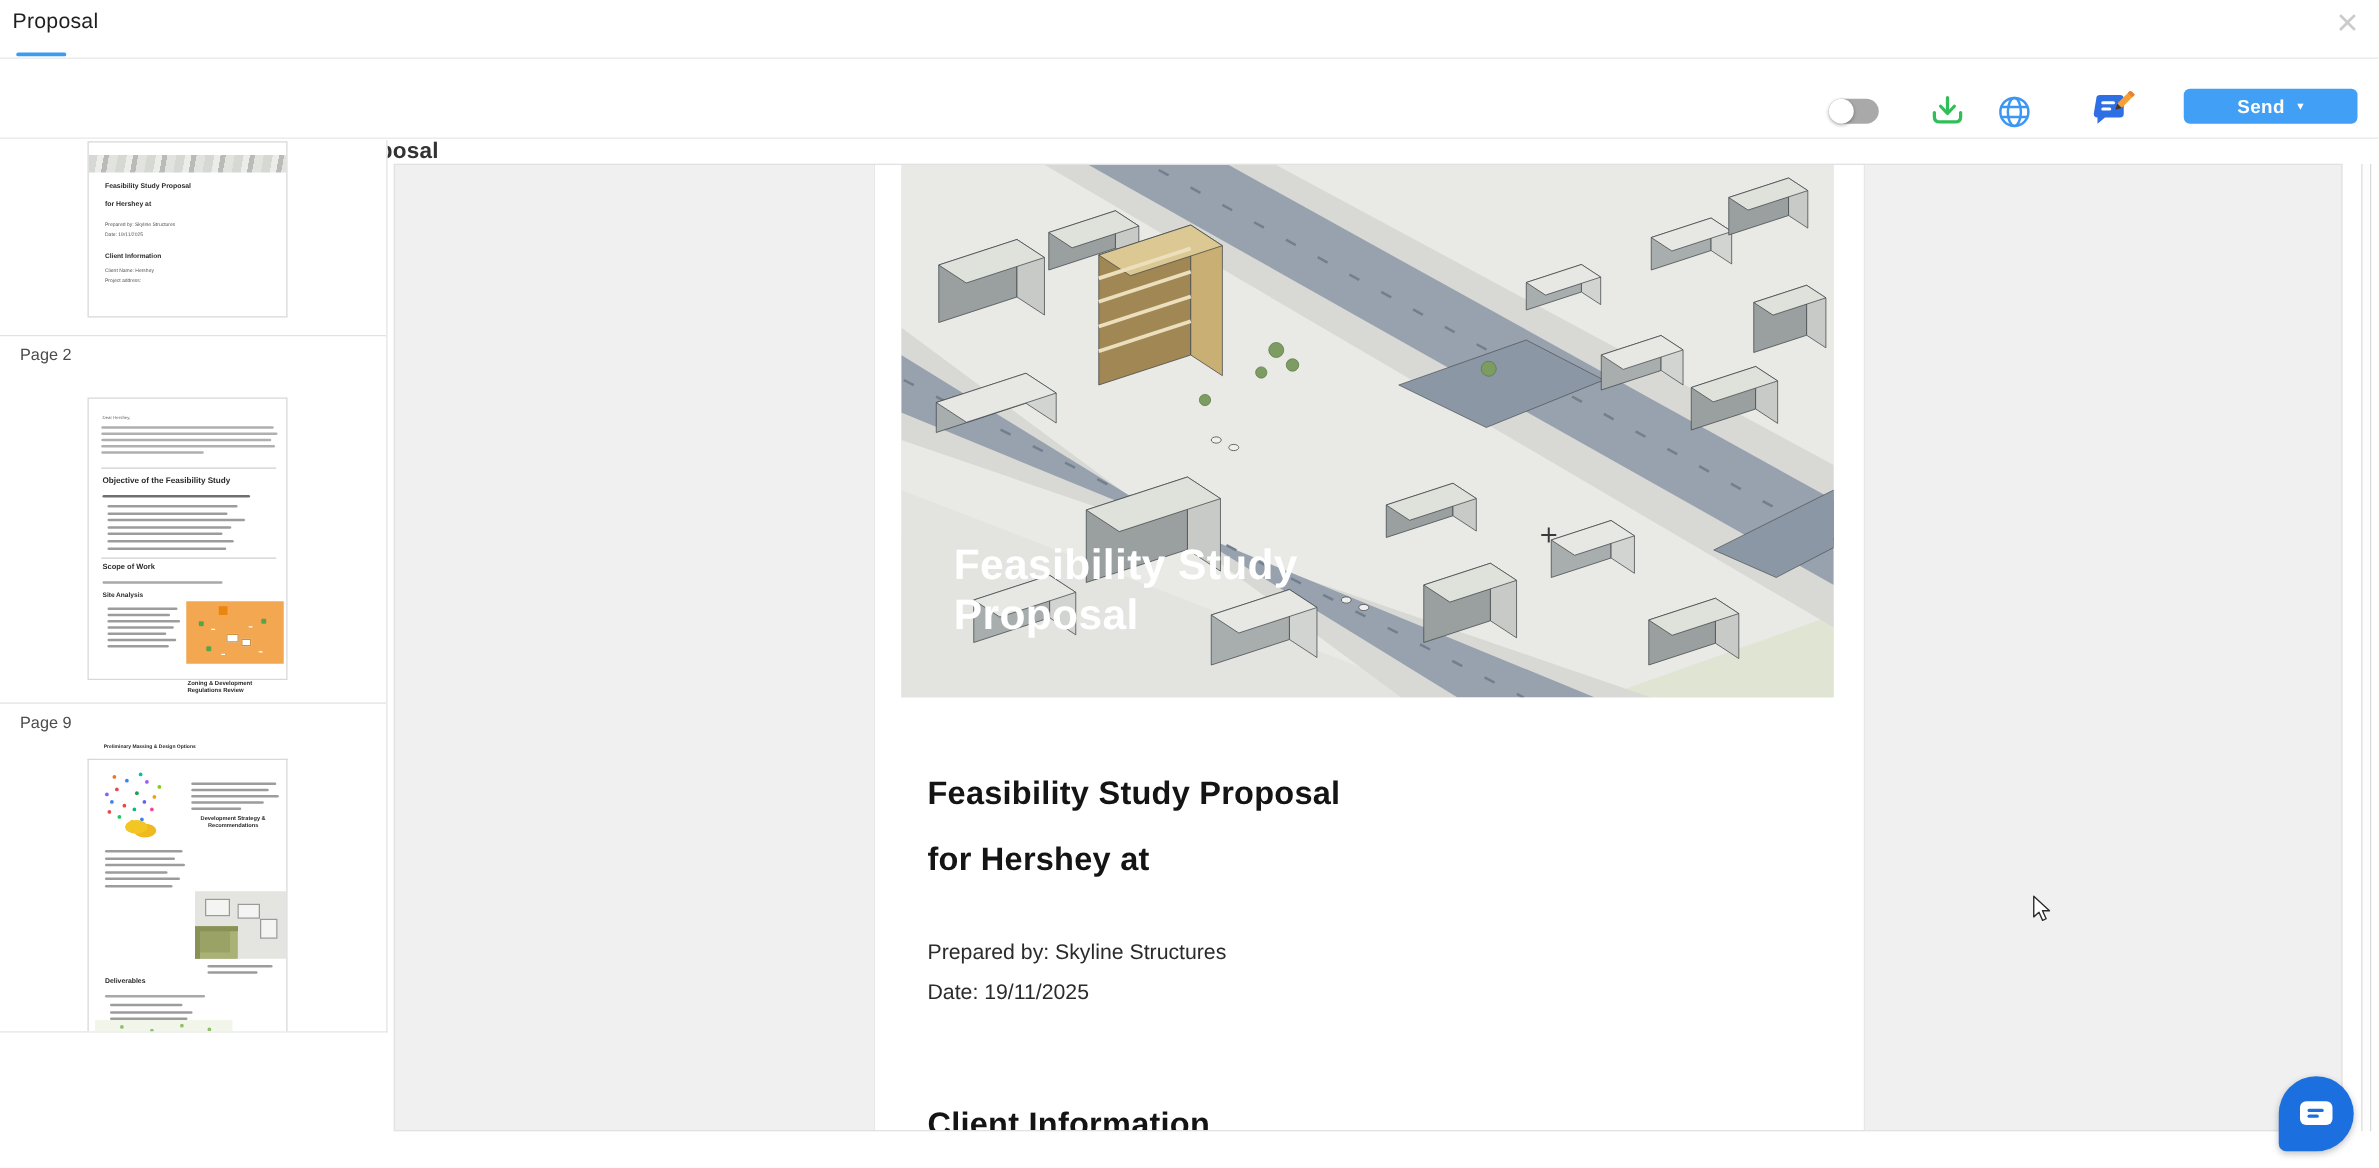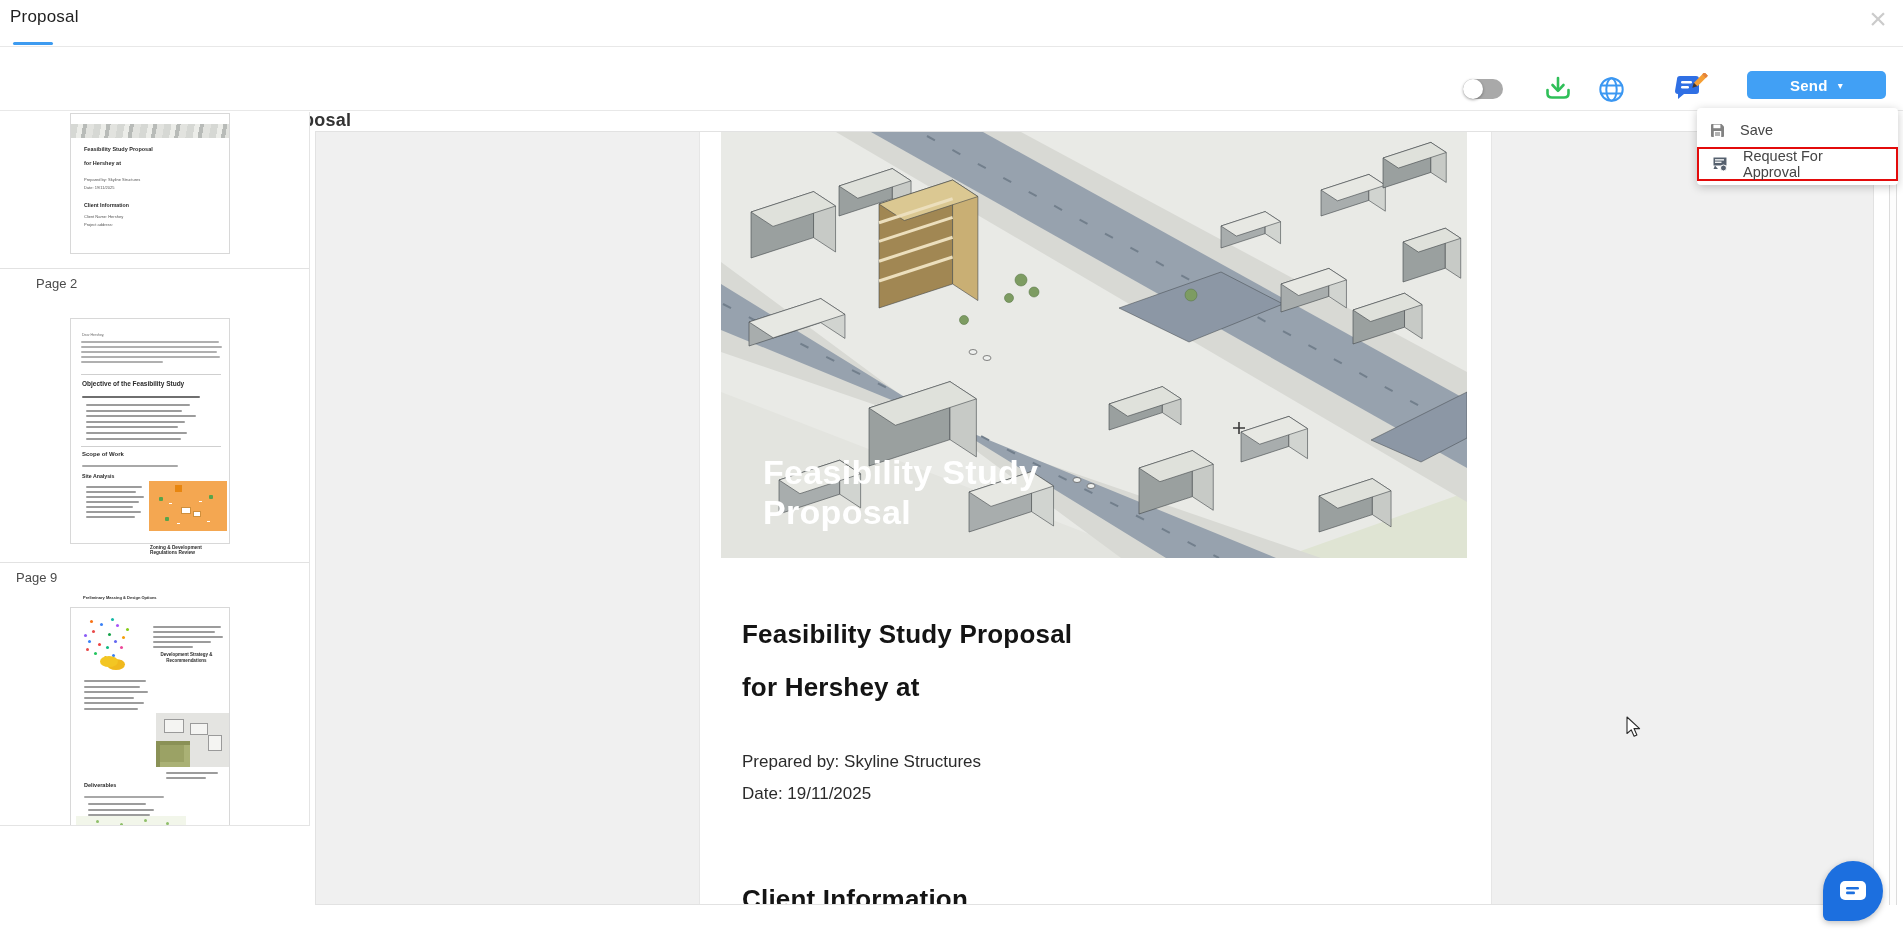--- a/index.html
+++ b/index.html
@@ -70,21 +70,21 @@
   .doc-page { position:absolute; left:383px; top:0; width:793px; height:774px; background:#fff;
     border-left:1px solid #e6e6e6; border-right:1px solid #e6e6e6; }
   .hero { position:absolute; left:21px; top:0; width:746px; height:426px; overflow:hidden; background:#e9eae6; }
   .logo { position:absolute; left:40px; top:15px; width:200px; height:66px; background:#fff; display:flex;
     flex-direction:column; align-items:center; justify-content:center; gap:1px; }
   .logo-row { font-size:31px; font-weight:800; line-height:30px; letter-spacing:0; }
   .logo-into { color:#1563d2; }
   .logo-aec { background:linear-gradient(90deg,#1fb6a7 0 34%,#1563d2 34% 67%,#1fb6a7 67% 100%);
     -webkit-background-clip:text; background-clip:text; color:transparent; }
   .logo-tag { font-size:10px; font-weight:700; letter-spacing:2.2px; color:#1563d2; }
-  .hero-title { position:absolute; left:42px; top:300px; font-size:34px; line-height:40px; font-weight:800; color:#fff; letter-spacing:.3px;margin-top:20px; }
+  .hero-title { position:absolute; left:42px; top:300px; font-size:34px; line-height:40px; font-weight:800; color:#fff; letter-spacing:.3px; }
   .doc-h1 { position:absolute; left:42px; font-size:26px; font-weight:700; color:#141414; letter-spacing:.2px; }
   .doc-body { position:absolute; left:42px; font-size:17px; color:#2b2b2b; }
 
   
   .vtrack { position:absolute; left:1889px; top:131px; width:8px; height:774px; background:#fdfdfd;
     border-left:1px solid #dcdcdc; border-right:1px solid #dcdcdc; z-index:5; cursor:pointer; }
   .chat-fab { position:absolute; left:1823px; top:861px; width:60px; height:60px; background:#1c6fdf;
     border-radius:50% 50% 50% 6px; z-index:70; cursor:pointer; display:flex; align-items:center; justify-content:center;
     box-shadow:0 2px 6px rgba(0,0,0,.25); }
   .cursor { position:absolute; left:1626px; top:716px; z-index:100; pointer-events:none; }
@@ -140,58 +140,36 @@
         <rect x="22.6" y="-2" width="5" height="3" fill="#e4833c"></rect>
       </g>
     </svg>
   </div>
 
   <div class="send-btn">
     <span>Send</span>
     <span class="send-caret">▾</span>
   </div>
 
-  <div class="dropdown">
-    <div class="menu-row">
-      <svg width="15" height="15" viewBox="0 0 15 15">
-        <path d="M1 2 q0-1 1-1 h9.5 L14 3.5 V13 q0 1 -1 1 H2 q-1 0 -1 -1 Z" fill="#828282"></path>
-        <rect x="3.4" y="1.6" width="7" height="3.6" fill="#fff"></rect>
-        <rect x="3.8" y="8" width="7.4" height="6" fill="#fff"></rect>
-        <rect x="5" y="9.4" width="5" height="1.2" fill="#828282"></rect>
-        <rect x="5" y="11.4" width="5" height="1.2" fill="#828282"></rect>
-      </svg>
-      <span>Save</span>
-    </div>
-    <div class="menu-row danger">
-      <svg width="16" height="16" viewBox="0 0 16 16">
-        <path d="M1.5 1.5 h13 v8 h-13 Z" fill="#55606e"></path>
-        <rect x="3" y="3.2" width="9" height="1.3" fill="#fff"></rect>
-        <rect x="3" y="5.6" width="6.5" height="1.3" fill="#fff"></rect>
-        <path d="M3 9.5 l3 3.5 h-4.5 Z" fill="#55606e"></path>
-        <circle cx="11.5" cy="12" r="3" fill="#55606e" stroke="#fff" stroke-width="1"></circle>
-      </svg>
-      <span>Request For Approval</span>
-    </div>
-  </div>
 
   <div class="sidebar">
 
     <div class="thumb-card" style="top:1px; height:141px;">
       <div class="thumb-strip"></div>
       <div class="sc" style="left:13px; top:32px; font-size:11px; font-weight:700;">Feasibility Study Proposal</div>
       <div class="sc" style="left:13px; top:46px; font-size:11px; font-weight:700;">for Hershey at</div>
       <div class="sc" style="left:13px; top:63px; font-size:8px; color:#555;">Prepared by: Skyline Structures</div>
       <div class="sc" style="left:13px; top:71px; font-size:8px; color:#555;">Date: 19/11/2025</div>
       <div class="sc" style="left:13px; top:88px; font-size:10.5px; font-weight:700;">Client Information</div>
       <div class="sc" style="left:13px; top:100px; font-size:8px; color:#555;">Client Name: Hershey</div>
       <div class="sc" style="left:13px; top:108px; font-size:8px; color:#555;">Project address:</div>
     </div>
 
     <div class="sb-divider" style="top:156px;"></div>
-    <div class="page-label" style="top:164px;margin-left:20px;">Page 2</div>
+    <div class="page-label" style="top:164px;">Page 2</div>
 
     <div class="thumb-card" style="top:206px; height:226px;">
       <div class="sc" style="left:11px; top:14px; font-size:7px; color:#666;">Dear Hershey,</div>
       <div style="position:absolute; left:0; top:0;">
           <div class="bar" style="left: 10px; top: 22px; width: 138px; background: rgb(176, 176, 176);"></div>
           <div class="bar" style="left: 10px; top: 27px; width: 141px; background: rgb(176, 176, 176);"></div>
           <div class="bar" style="left: 10px; top: 32px; width: 136px; background: rgb(176, 176, 176);"></div>
           <div class="bar" style="left: 10px; top: 37px; width: 139px; background: rgb(176, 176, 176);"></div>
           <div class="bar" style="left: 10px; top: 42px; width: 82px; background: rgb(176, 176, 176);"></div>
         </div>

